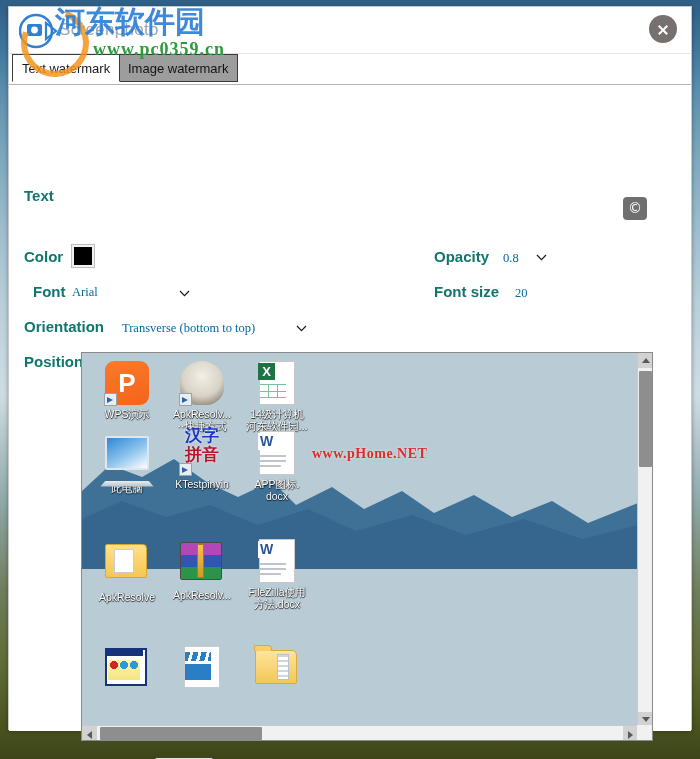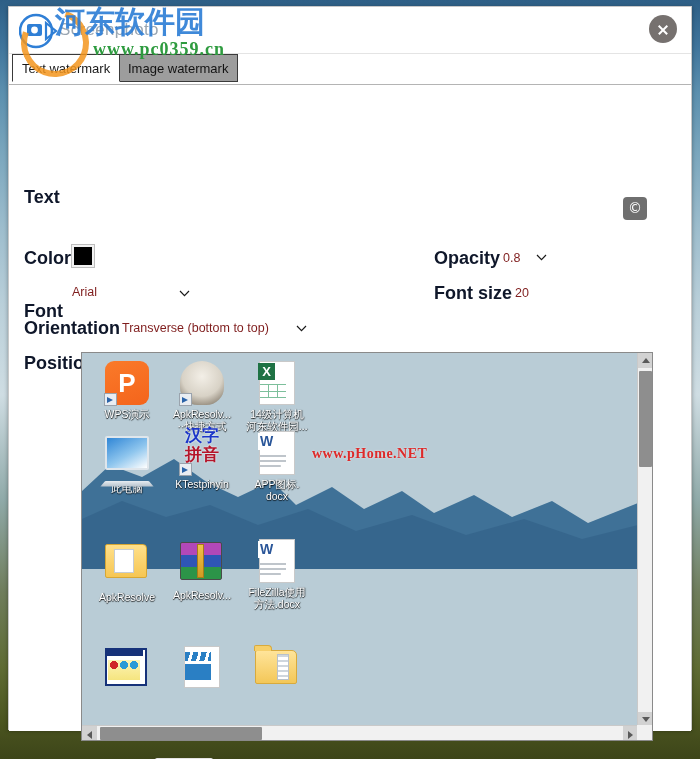--- a/index.html
+++ b/index.html
@@ -149,30 +149,30 @@
 
   
   #form-body {
     position: relative;
     height: 646px;
     background: #ffffff;
   }
 
   .label-bold {
     position: absolute;
-    font-size: 18px;
+    font-size: 15px;
     font-weight: bold;
-    color: #0f172a;
+    color: #0f766e;
     font-family: "Liberation Sans", sans-serif;
   }
   .value-text {
     position: absolute;
     font-size: 12.5px;
-    color: #7f1d1d;
-    font-family: Liberation Sans, sans-serif;
+    color: #0369a1;
+    font-family: Liberation Serif, serif;
     text-align: center;
   }
   .chevron {
     position: absolute;
     width: 11px; height: 7px;
     cursor: pointer;
   }
   .chevron svg { display: block; }
 
   #label-text       { left: 15px; top: 102px; }
@@ -214,21 +214,21 @@
     left: 63px;
     top: 160px;
     width: 22px; height: 22px;
     background: #000000;
     border: 2px solid #f2f2f2;
     outline: 1px solid #bdbdbd;
     box-sizing: border-box;
     cursor: pointer;
   }
 
-  #label-font     { left: 15px; top: 198px; margin-top: 18px; }
+  #label-font     { left: 24px; top: 198px; }
   #font-value     { left: 63px; top: 200px; }
   #font-chevron   { left: 170px; top: 205px; }
 
   #label-orientation   { left: 15px; top: 233px; }
   #orientation-value   { left: 113px; top: 236px; }
   #orientation-chevron { left: 287px; top: 240px; }
 
   #label-opacity   { left: 425px; top: 163px; }
   #opacity-value   { left: 494px; top: 166px; }
   #opacity-chevron { left: 527px; top: 169px; }

